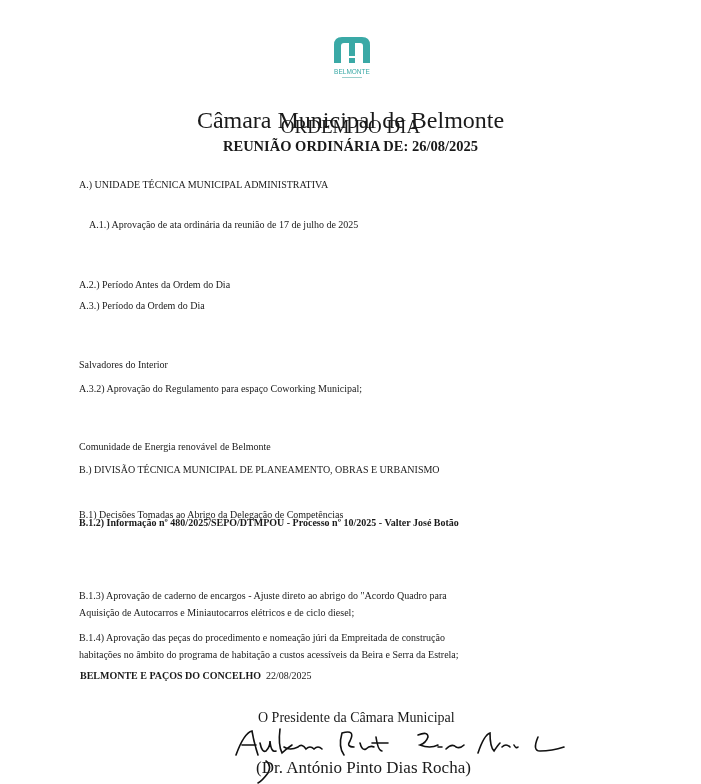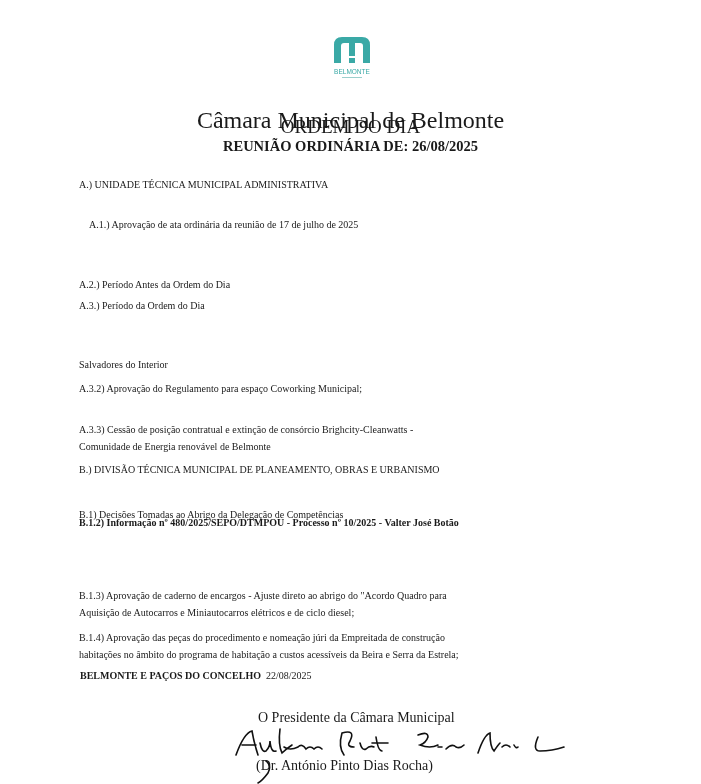--- a/index.html
+++ b/index.html
@@ -6,21 +6,21 @@
   body { width:701px; height:784px; position:relative; overflow:hidden;
          font-family:"Liberation Serif", serif; color:#1a1a1a; }
   .logo { position:absolute; left:330px; top:33px; width:44px; height:48px; }
   .center { position:absolute; left:0; width:701px; text-align:center; }
   .t1 { top:107px; font-size:24px; }
   .t2 { top:116px; font-size:19px; }
   .t3 { top:138px; font-size:14.5px; font-weight:bold; }
   .item { position:absolute; left:79px; font-size:10px; line-height:16.5px; }
   .bold { font-weight:bold; }
   .sig-title { position:absolute; left:258px; top:710px; font-size:14px; }
-  .sig-name { position:absolute; left:256px; top:758px; font-size:14px; }
+  .sig-name { position:absolute; left:256px; top:758px; font-size:17px; }
   .signature { position:absolute; left:232px; top:725px; width:340px; height:59px; }
 </style>
 </head>
 <body>
 
 <svg class="logo" viewBox="0 0 44 48">
   <path d="M4 30 V12 Q4 4 12 4 H32 Q40 4 40 12 V30 H33 V13 Q33 10 30 10 H25 V30 H19 V10 H14 Q11 10 11 13 V30 Z" fill="#3aa9a6"></path>
   <path d="M14 24 H30" stroke="#ffffff" stroke-width="2"></path>
   <text x="22" y="41" text-anchor="middle" font-size="6.5" fill="#3aa9a6" font-family="Liberation Sans, sans-serif">BELMONTE</text>
   <rect x="12" y="44" width="20" height="1" fill="#9bcfcd"></rect>
@@ -29,21 +29,21 @@
 <div class="center t1">Câmara Municipal de Belmonte</div>
 <div class="center t2">ORDEM DO DIA</div>
 <div class="center t3">REUNIÃO ORDINÁRIA DE: 26/08/2025</div>
 
 <div class="item" style="top:177px;"><span>A.) UNIDADE TÉCNICA MUNICIPAL ADMINISTRATIVA</span></div>
 <div class="item" style="top:217px;margin-left:10px;"><span>A.1.) Aprovação de ata ordinária da reunião de 17 de julho de 2025</span></div>
 <div class="item" style="top:258px;margin-top:19px;"><span>A.2.) Período Antes da Ordem do Dia</span></div>
 <div class="item" style="top:298px;"><span>A.3.) Período da Ordem do Dia</span></div>
 <div class="item" style="top:340px;"><br><span>Salvadores do Interior</span></div>
 <div class="item" style="top:381px;"><span>A.3.2) Aprovação do Regulamento para espaço Coworking Municipal;</span></div>
-<div class="item" style="top:422px;"><span>A.3.3) Cessão de posição contratual e extinção de consórcio Brighcity-Cleanwatts -</span><br><span>Comunidade de Energia renovável de Belmonte</span></div>
+<div class="item" style="top:422px;"><br><span>Comunidade de Energia renovável de Belmonte</span></div>
 <div class="item" style="top:462px;"><span>B.) DIVISÃO TÉCNICA MUNICIPAL DE PLANEAMENTO, OBRAS E URBANISMO</span></div>
 <div class="item" style="top:507px;"><span>B.1) Decisões Tomadas ao Abrigo da Delegação de Competências</span></div>
 <div class="item" style="top:515px;font-weight:bold;"><span>B.1.2) Informação nº 480/2025/SEPO/DTMPOU - Processo nº 10/2025 - Valter José Botão</span><br></div>
 <div class="item" style="top:588px;"><span>B.1.3) Aprovação de caderno de encargos - Ajuste direto ao abrigo do "Acordo Quadro para</span><br><span>Aquisição de Autocarros e Miniautocarros elétricos e de ciclo diesel;</span></div>
 <div class="item" style="top:630px;"><span>B.1.4) Aprovação das peças do procedimento e nomeação júri da Empreitada de construção</span><br><span>habitações no âmbito do programa de habitação a custos acessíveis da Beira e Serra da Estrela;</span></div>
 
 <div class="item" style="top:668px; left:80px;">
   <span class="bold">BELMONTE E PAÇOS DO CONCELHO</span>&nbsp;
   <span>22/08/2025</span>
 </div>

